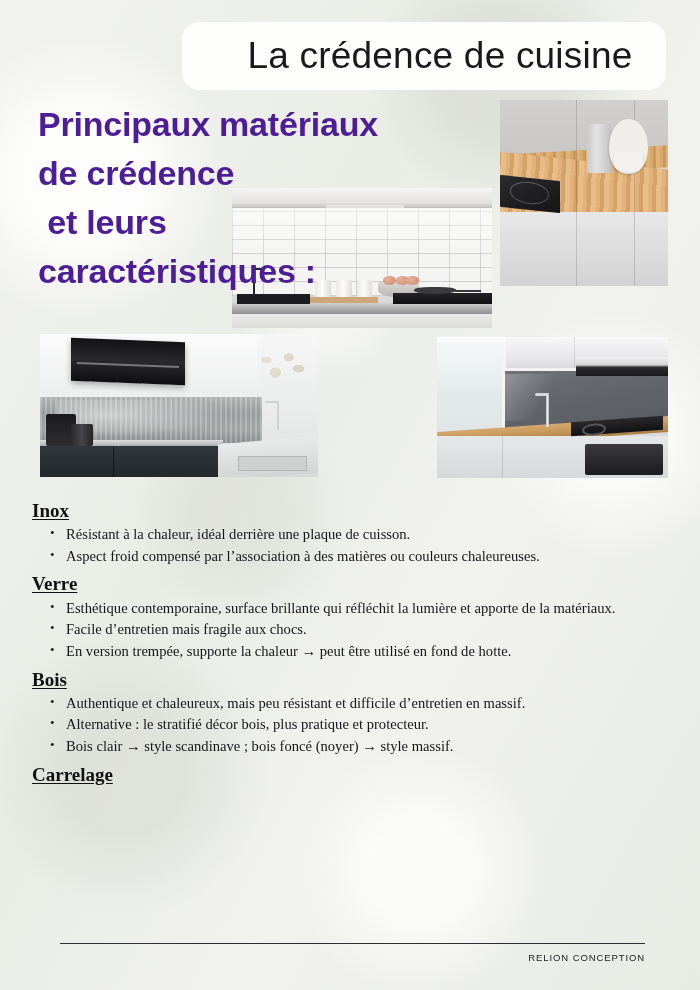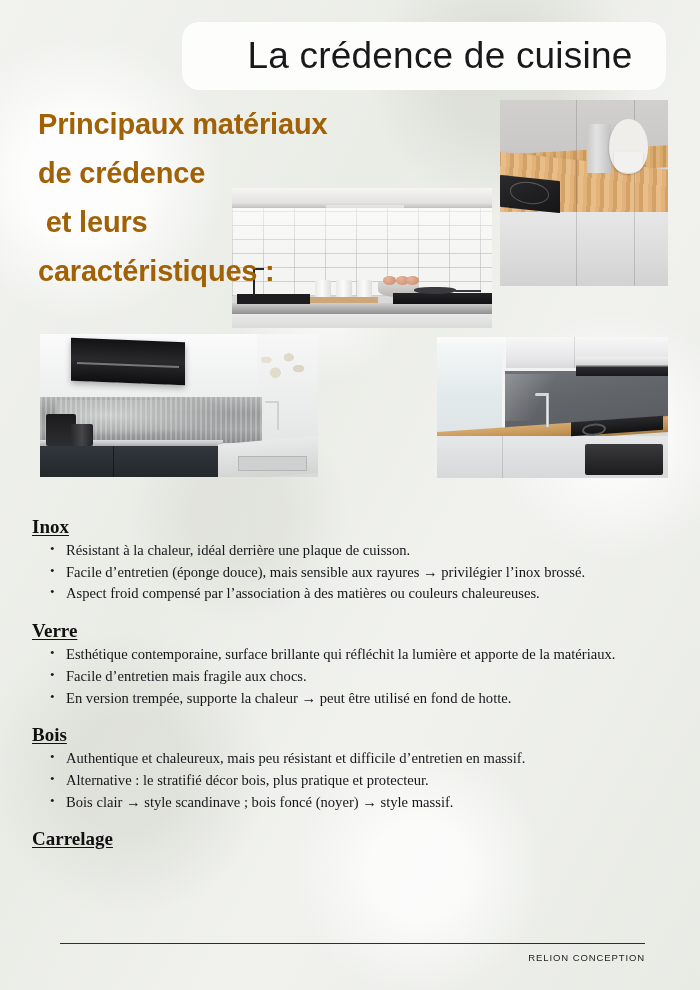--- a/index.html
+++ b/index.html
@@ -57,23 +57,23 @@
   }
 
   
   #subtitle {
     position: absolute;
     left: 38px;
     top: 100px;
     width: 420px;
     font-family: "Liberation Sans", sans-serif;
     font-weight: 700;
-    font-size: 29px;
+    font-size: 34px;
     line-height: 49px;
-    color: #a16207;
+    color: #4c1d95;
     letter-spacing: -0.2px;
     z-index: 5;
   }
   #subtitle .sline { display: block; white-space: pre; }
 
   
   .photo {
     position: absolute;
     overflow: hidden;
     background: #d9d9d9;
@@ -360,21 +360,21 @@
     z-index: 6;
   }
   .section { margin-bottom: 0; }
   .section-title {
     font-family: "Liberation Serif", serif;
     font-size: 19px;
     font-weight: bold;
     color: #111;
     text-decoration: underline;
     text-underline-offset: 2px;
-    margin: 16px 0 3px 0;
+    margin: 0 0 3px 0;
     line-height: 1.12;
   }
   ul.bullets {
     list-style: none;
     margin: 0 0 7px 0;
     padding: 0 0 0 14px;
   }
   ul.bullets li {
     position: relative;
     font-size: 14.6px;
@@ -503,21 +503,20 @@
     <div class="plant" style="left:17%"></div>
   </div>
 </div>
 
 <div id="content">
 
   <div class="section">
     <div class="section-title">Inox</div>
     <ul class="bullets">
       <li>Résistant à la chaleur, idéal derrière une plaque de cuisson.</li>
-      <li>Facile d’entretien (éponge douce), mais sensible aux rayures → privilégier l’inox brossé.</li>
       <li>Aspect froid compensé par l’association à des matières ou couleurs chaleureuses.</li>
     </ul>
   </div>
 
   <div class="section">
     <div class="section-title">Verre</div>
     <ul class="bullets">
       <li>Esthétique contemporaine, surface brillante qui réfléchit la lumière et apporte de la matériaux.</li>
       <li>Facile d’entretien mais fragile aux chocs.</li>
       <li>En version trempée, supporte la chaleur → peut être utilisé en fond de hotte.</li>

